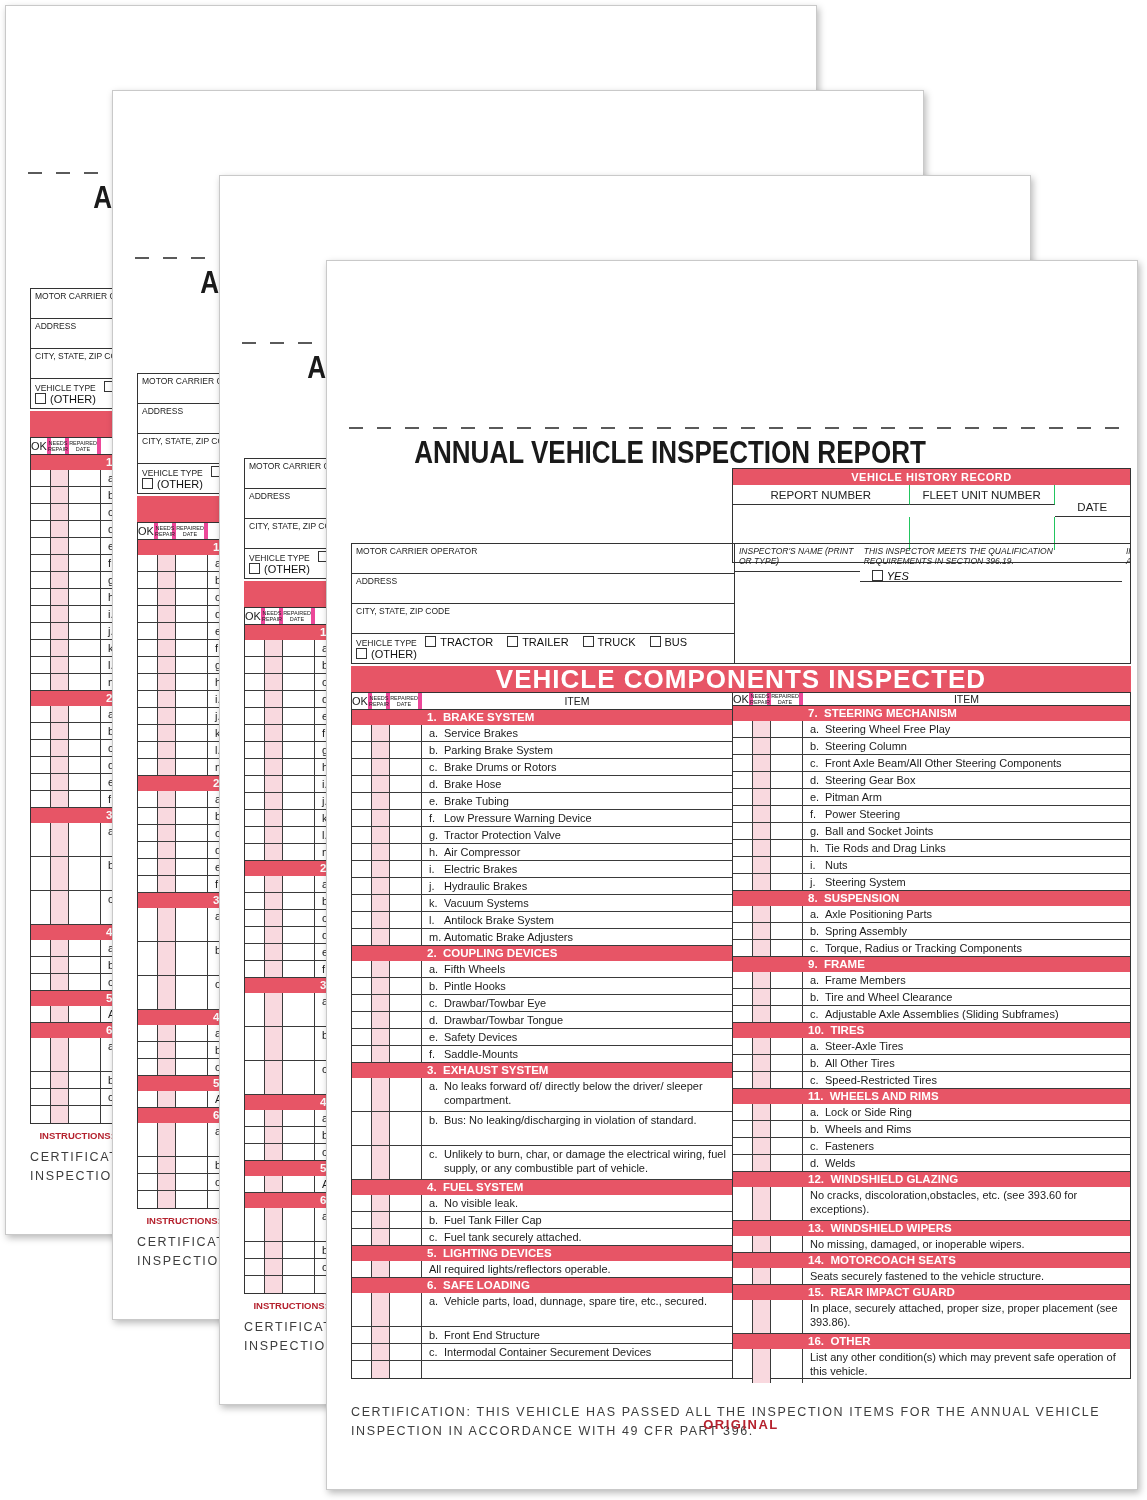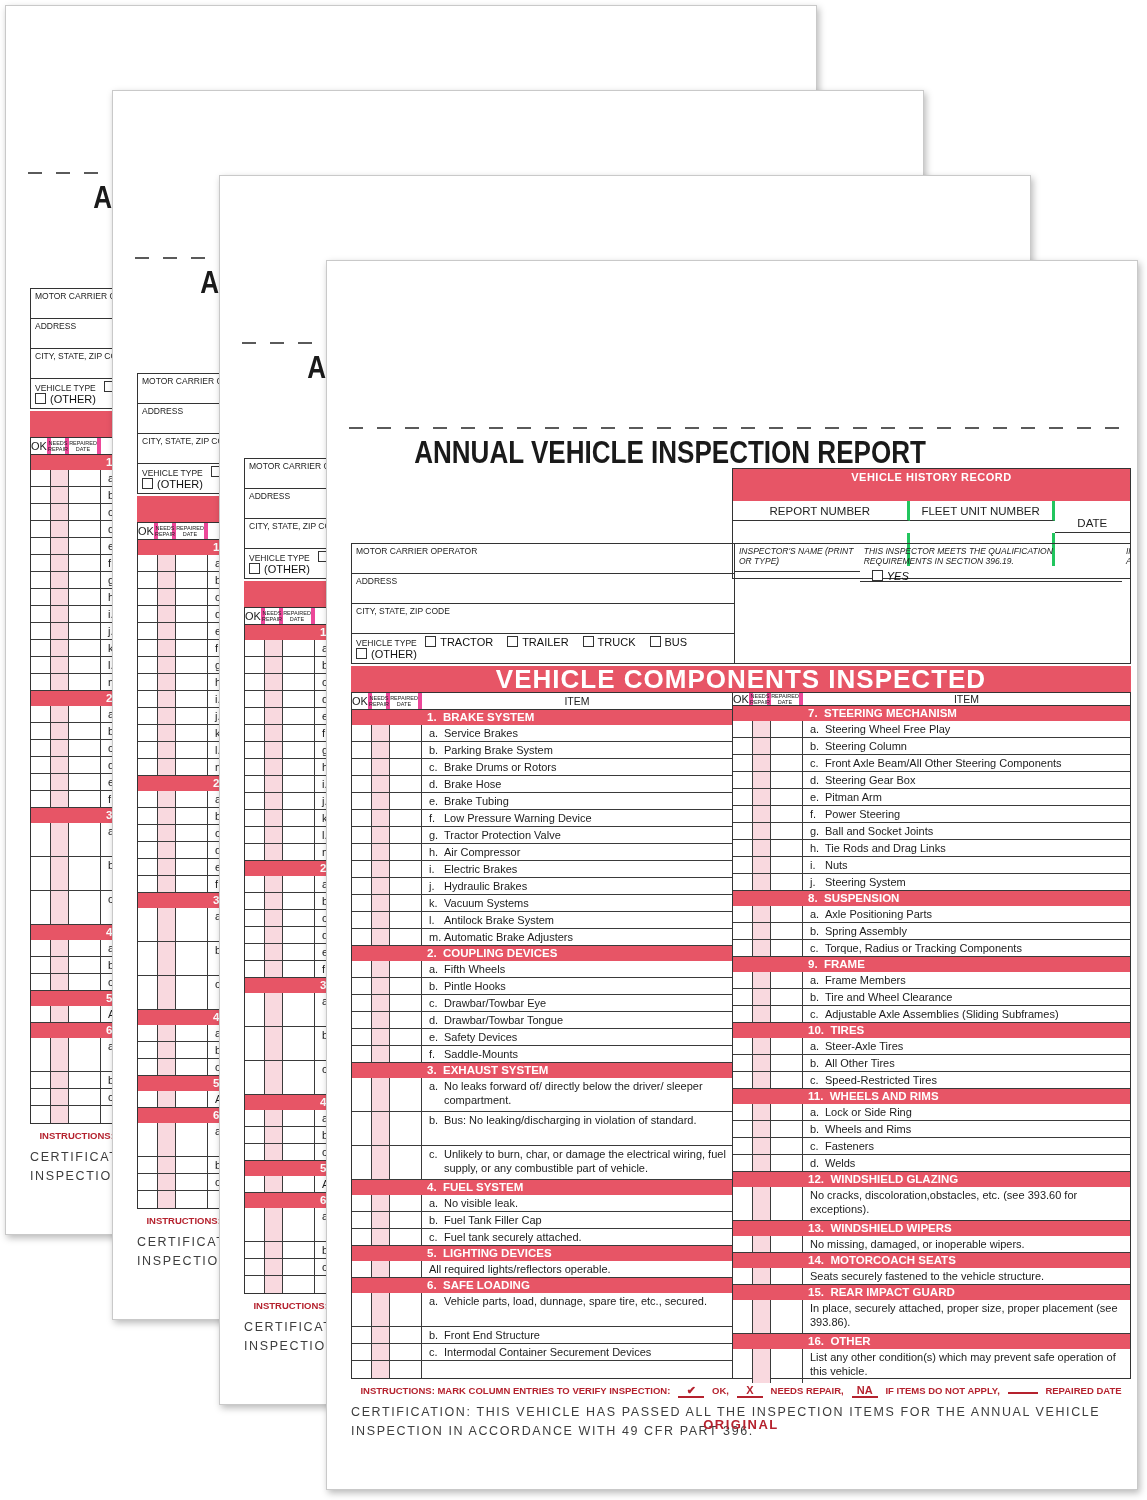--- a/index.html
+++ b/index.html
@@ -12,23 +12,23 @@
   .dashes{position:absolute;left:22px;right:12px;top:166px;height:2px;
           background:repeating-linear-gradient(90deg,#5a5a5a 0 14px,transparent 14px 28px);}
   
   .title{position:absolute;left:52px;top:174px;width:440px;text-align:center;
          font-weight:bold;font-size:31px;color:#1a1a1a;transform:scaleX(.84);
          transform-origin:center;white-space:nowrap;letter-spacing:0px;}
   
   .vhr{position:absolute;left:405px;top:207px;width:399px;box-sizing:border-box;
        border:1px solid #333;font-size:11px;}
   .vhr-head{background:var(--red);color:#fff;font-weight:bold;text-align:center;
-            font-size:11px;height:32px;line-height:16px;letter-spacing:.5px;}
+            font-size:11px;height:16px;line-height:16px;letter-spacing:.5px;}
   .vhr-row{display:flex;}
-  .vhr-row>div{box-sizing:border-box;border-right:3px solid #22c55e;}
+  .vhr-row>div{box-sizing:border-box;border-right:1px solid #22c55e;}
   .vhr-row>div:last-child{border-right:none;}
   .vhr-cols>div{height:20px;line-height:20px;text-align:center;border-bottom:1px solid #333;font-size:11.5px;color:#222;}
   .vhr-body>div{height:33px;}
   .vc1{width:44.5%;} .vc2{width:36.5%;} .vc3{width:19%;margin-top:12px;}
   
   .carrier{position:absolute;left:24px;top:282px;width:780px;height:121px;
            box-sizing:border-box;border:1px solid #333;display:flex;font-size:8.5px;color:#222;}
   .car-l{width:383px;border-right:1px solid #333;display:flex;flex-direction:column;box-sizing:border-box;}
   .car-r{flex:1;display:flex;box-sizing:border-box;font-style:italic;}
   .car-row{box-sizing:border-box;border-bottom:1px solid #333;padding:2px 4px;overflow:hidden;}
@@ -2520,19 +2520,16 @@
             <div class="c-ok cell"></div>
             <div class="c-nr cell nr"></div>
             <div class="c-rd cell"></div>
             <div class="it">
               <span class="txt">List any other condition(s) which may prevent safe operation of this vehicle.</span>
             </div>
           </div>
         </div>
     </div>
 
-    <div class="instr">
-      <span>INSTRUCTIONS: MARK COLUMN ENTRIES TO VERIFY INSPECTION:</span><span><span class="mk">✔</span><span> OK,</span><span class="mk">X</span><span> NEEDS REPAIR,</span><span class="mk">NA</span><span> IF ITEMS DO NOT APPLY,</span><span class="mk blank"></span><span> REPAIRED DATE</span></span>
-    </div>
     <div class="cert">CERTIFICATION: THIS VEHICLE HAS PASSED ALL THE INSPECTION ITEMS FOR THE ANNUAL VEHICLE INSPECTION IN ACCORDANCE WITH 49 CFR PART 396.</div>
     <div class="orig">ORIGINAL</div>
   </div>
   </div>
 
 </body></html>

